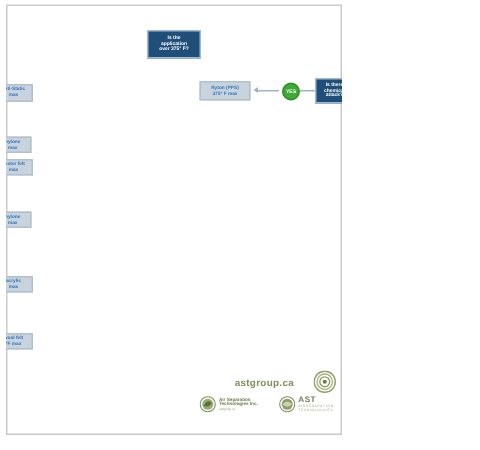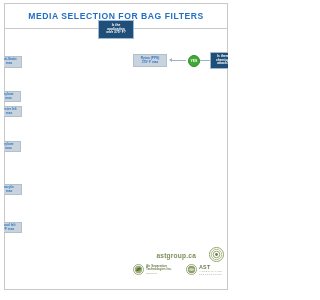--- a/index.html
+++ b/index.html
@@ -171,23 +171,20 @@
     white-space:pre-line;
   }
 </style>
 </head>
 <body>
 
 <div id="page">
 
   <div class="frame"></div>
 
-  <div class="title-band">
-    <div class="title-text">MEDIA SELECTION FOR BAG FILTERS</div>
-  </div>
 
   <div class="canvas">
 
     <div class="conn h" style="left:168px; top:31px; width:14px;"></div>
     <div class="arrow-left" style="left:165px; top:29px;"></div>
     <div class="conn h" style="left:196px; top:31px; width:10px;"></div>
 
     <div class="node result" style="left:-8px; top:27px; width:26px; height:12px;">
       <span class="lbl">anti-Static
 max</span>

